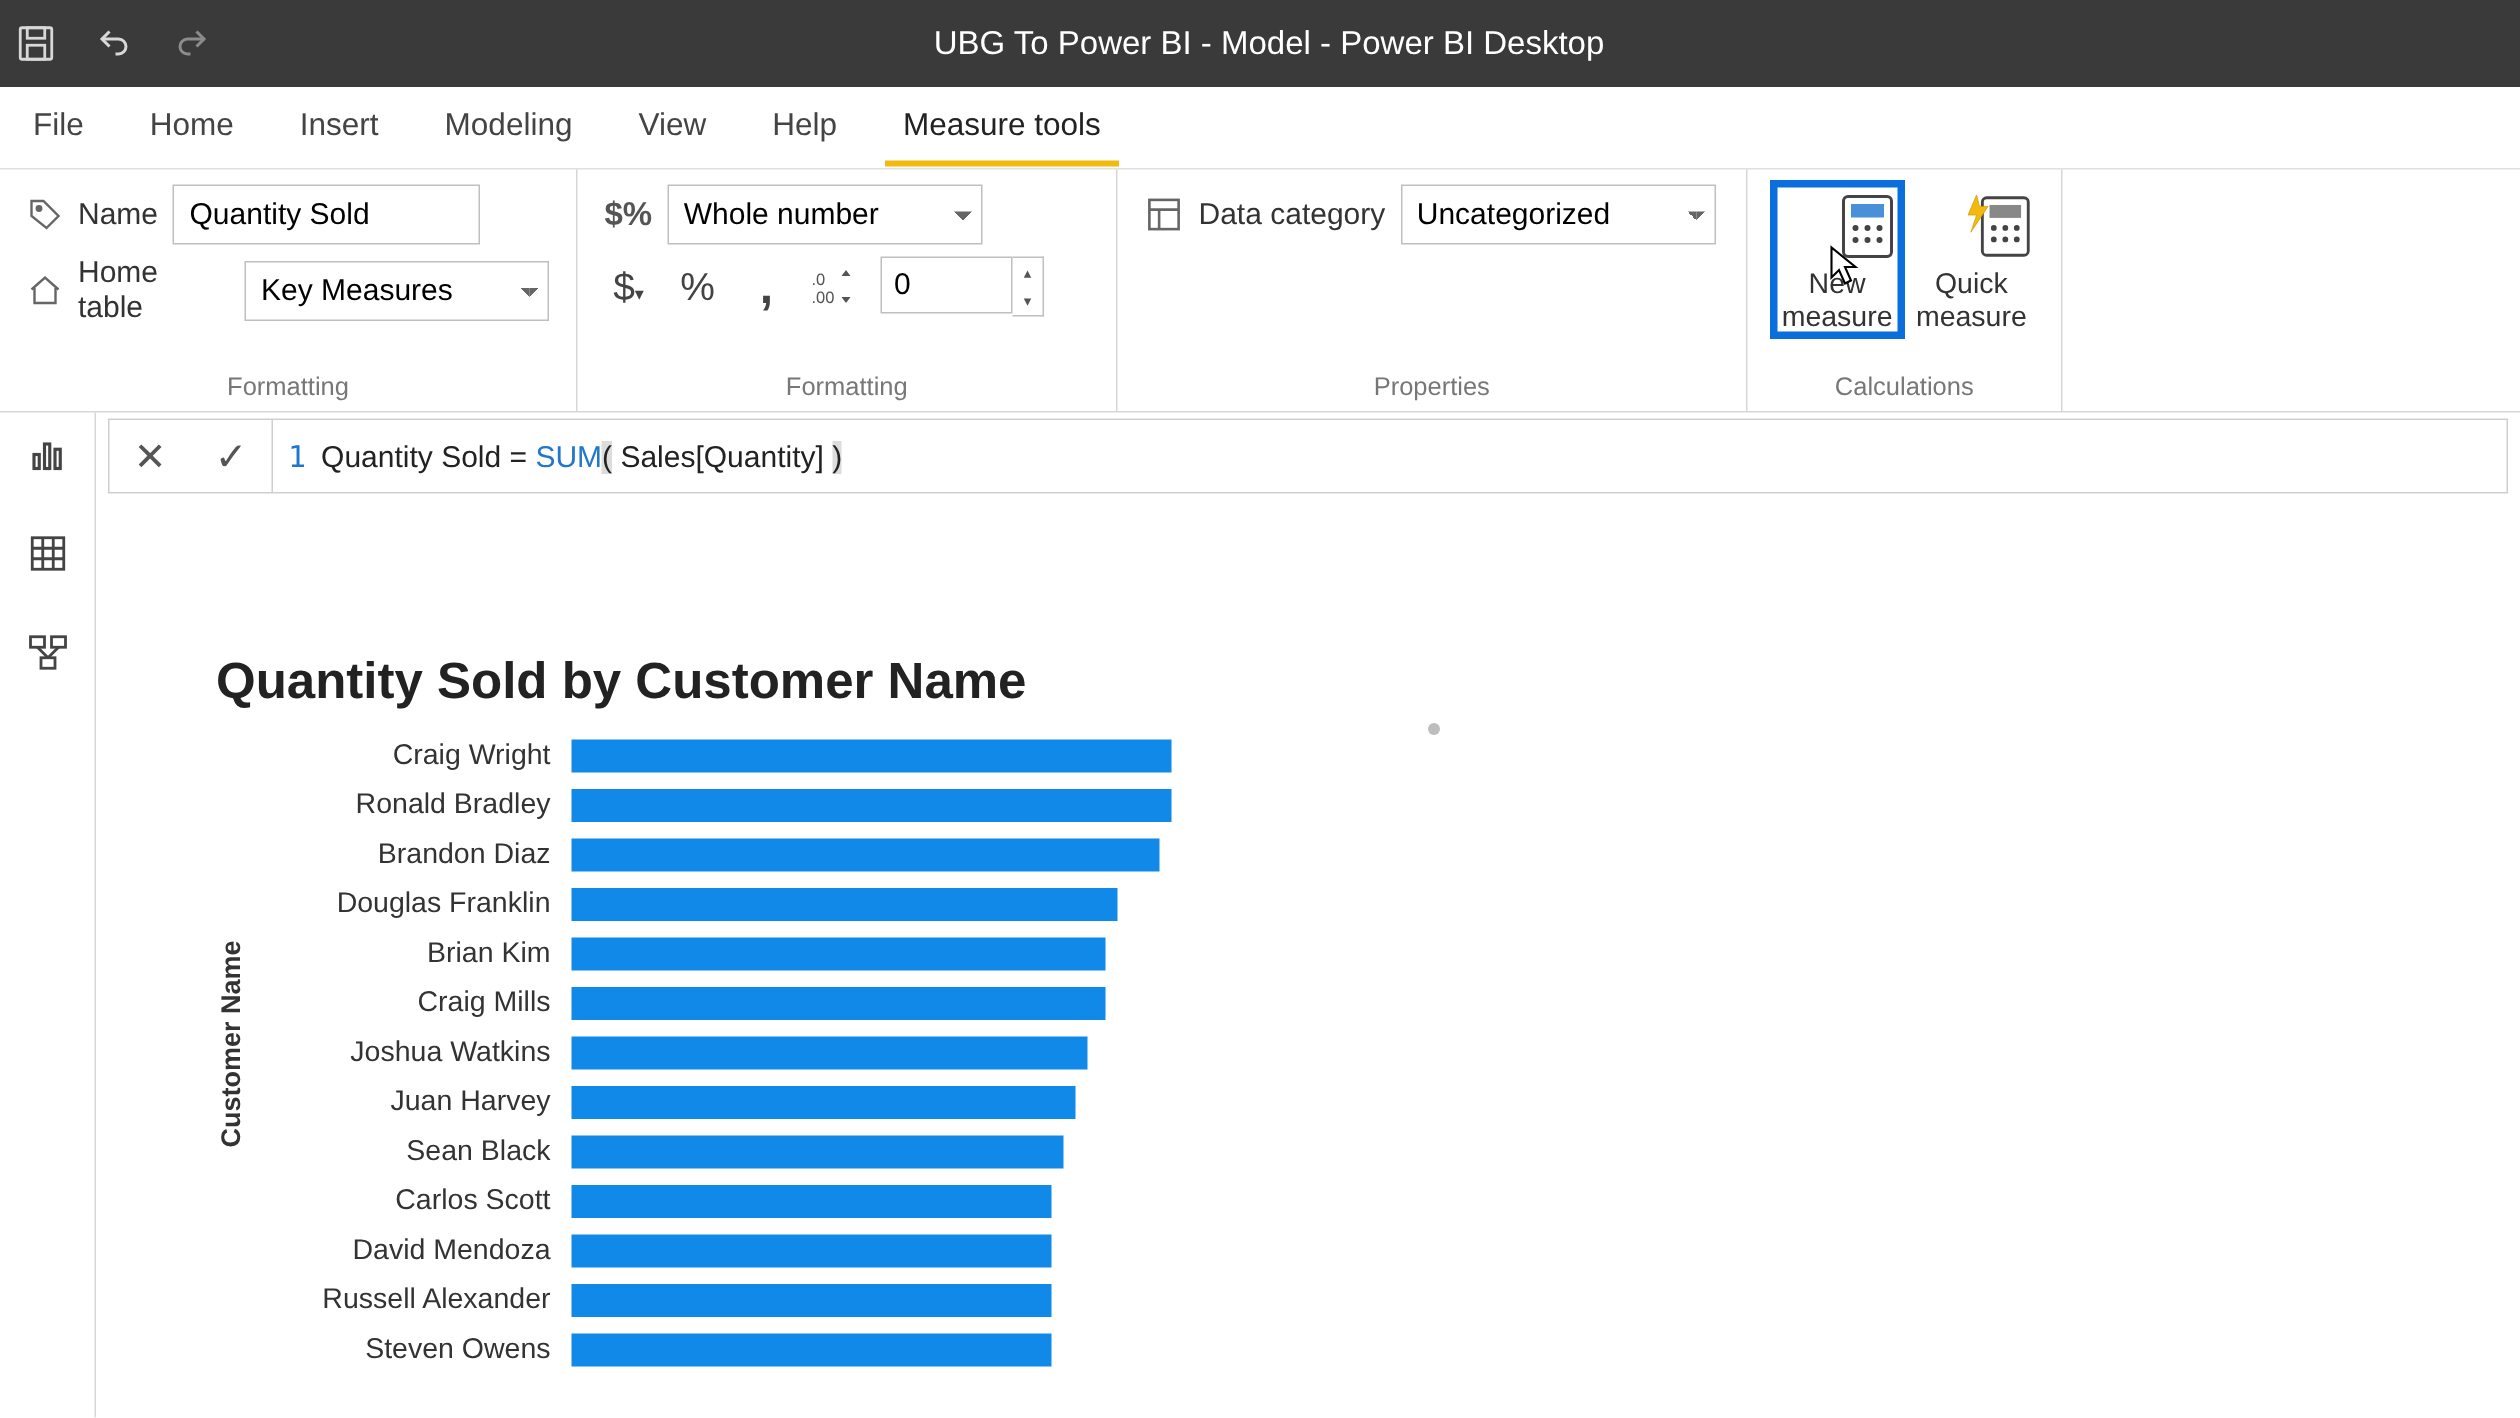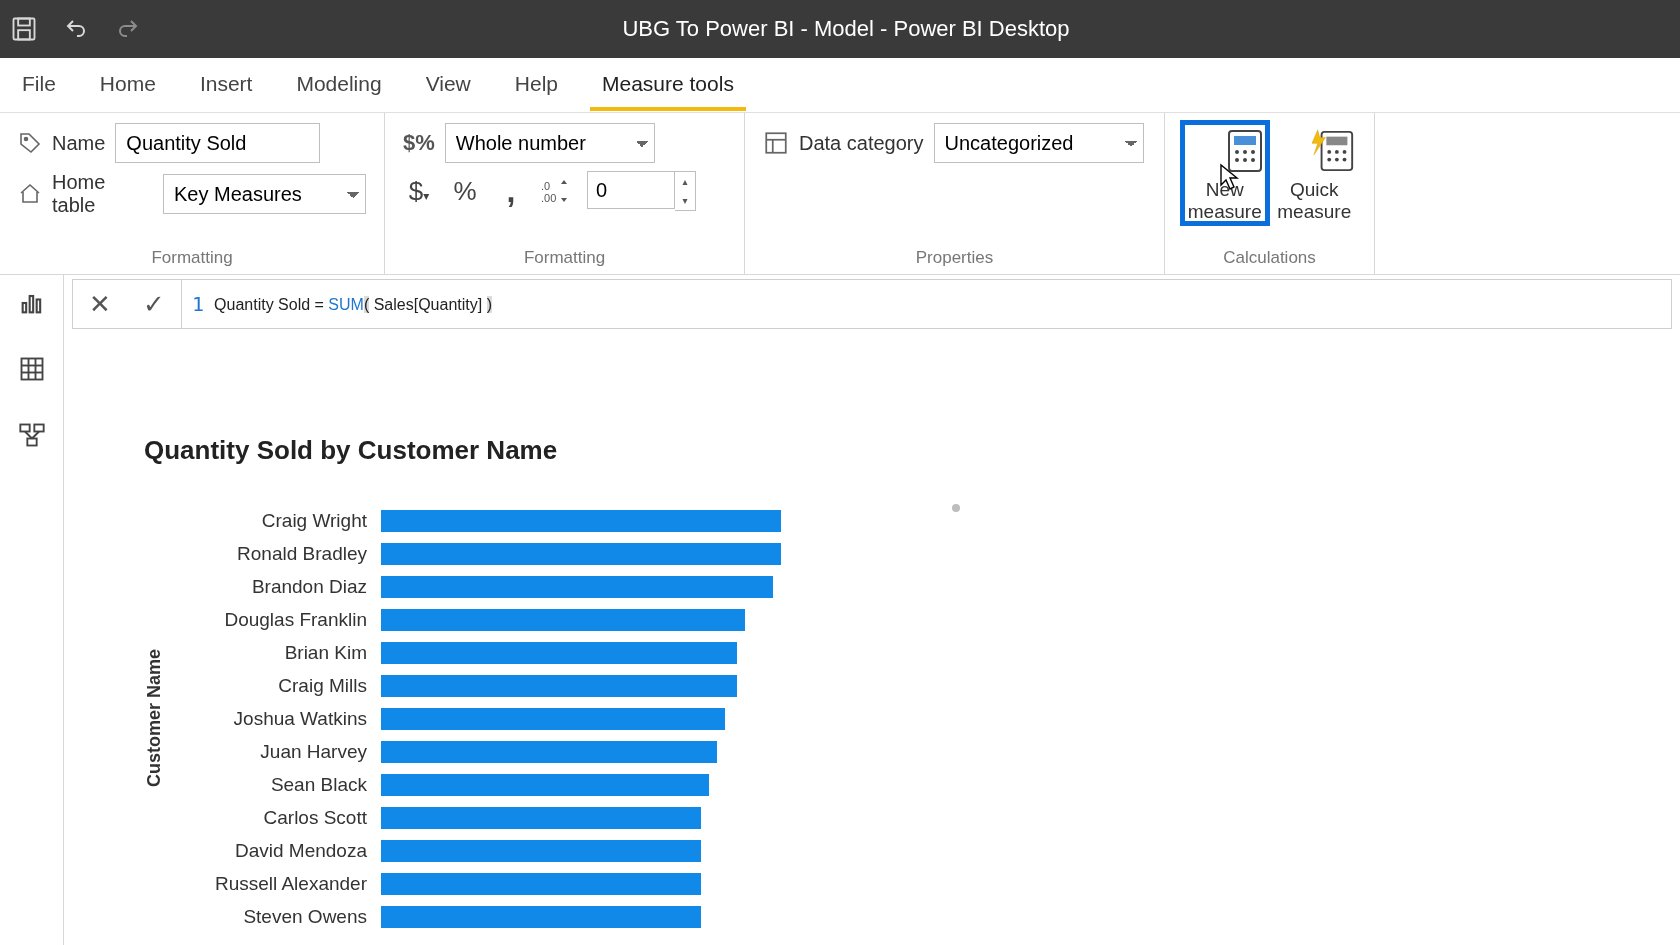--- a/index.html
+++ b/index.html
@@ -43,29 +43,29 @@
   .workspace { display: flex; height: calc(945px - 58px - 55px - 162px); }
   .side-rail { width: 64px; border-right: 1px solid #d7d7d7; display: flex; flex-direction: column; align-items:center; padding-top: 10px; gap: 30px; }
   .rail-btn { width: 36px; height: 36px; display:flex; align-items:center; justify-content:center; color:#555; }
 
   .canvas { flex: 1; position: relative; }
 
   .formula-bar { display:flex; align-items:center; height: 50px; border: 1px solid #cfcfcf; margin: 4px 8px 0 8px; background:#fff; }
   .fbar-btns { display:flex; border-right:1px solid #cfcfcf; }
   .fbar-btn { width:54px; height:48px; display:flex; align-items:center; justify-content:center; font-size:26px; color:#555; }
   .fbar-num { padding: 0 10px; color:#2277cc; font-family: Consolas, monospace; font-size:20px; }
-  .fbar-code { font-family: Consolas, monospace; font-size:16px; color:#222; }
+  .fbar-code { font-family: Consolas, monospace; font-size:20px; color:#222; }
   .fbar-code .fn { color:#2277cc; }
 
   .chart-wrap { position:absolute; left: 80px; top: 160px; width: 770px; }
-  .chart-title { font-size: 26px; font-weight: 600; color: #222; margin-bottom: 38px; }
+  .chart-title { font-size: 34px; font-weight: 600; color: #222; margin-bottom: 8px; }
   .chart-body { display:flex; }
   .axis-title { writing-mode: vertical-rl; transform: rotate(180deg); font-size:18px; color:#333; align-self:center; margin-right: 6px; font-weight:600; }
   .bars { flex:1; position:relative; }
-  .bar-row { display:flex; align-items:center; height: 33px; }
+  .bar-row { display:flex; align-items:flex-end; height: 33px; }
   .bar-label { width: 210px; text-align:right; padding-right: 14px; font-size:19px; color:#333; white-space:nowrap; }
   .bar-track { flex:1; position:relative; }
   .bar-fill { height: 22px; background:#1089e9; }
   .scroll-thumb { position:absolute; right:-46px; top:0; width:8px; height:8px; border-radius:50%; background:#bdbdbd; }
 
   svg { display:block; }
   .cursor-overlay { position:absolute; pointer-events:none; }
 </style>
 </head>
 <body>

